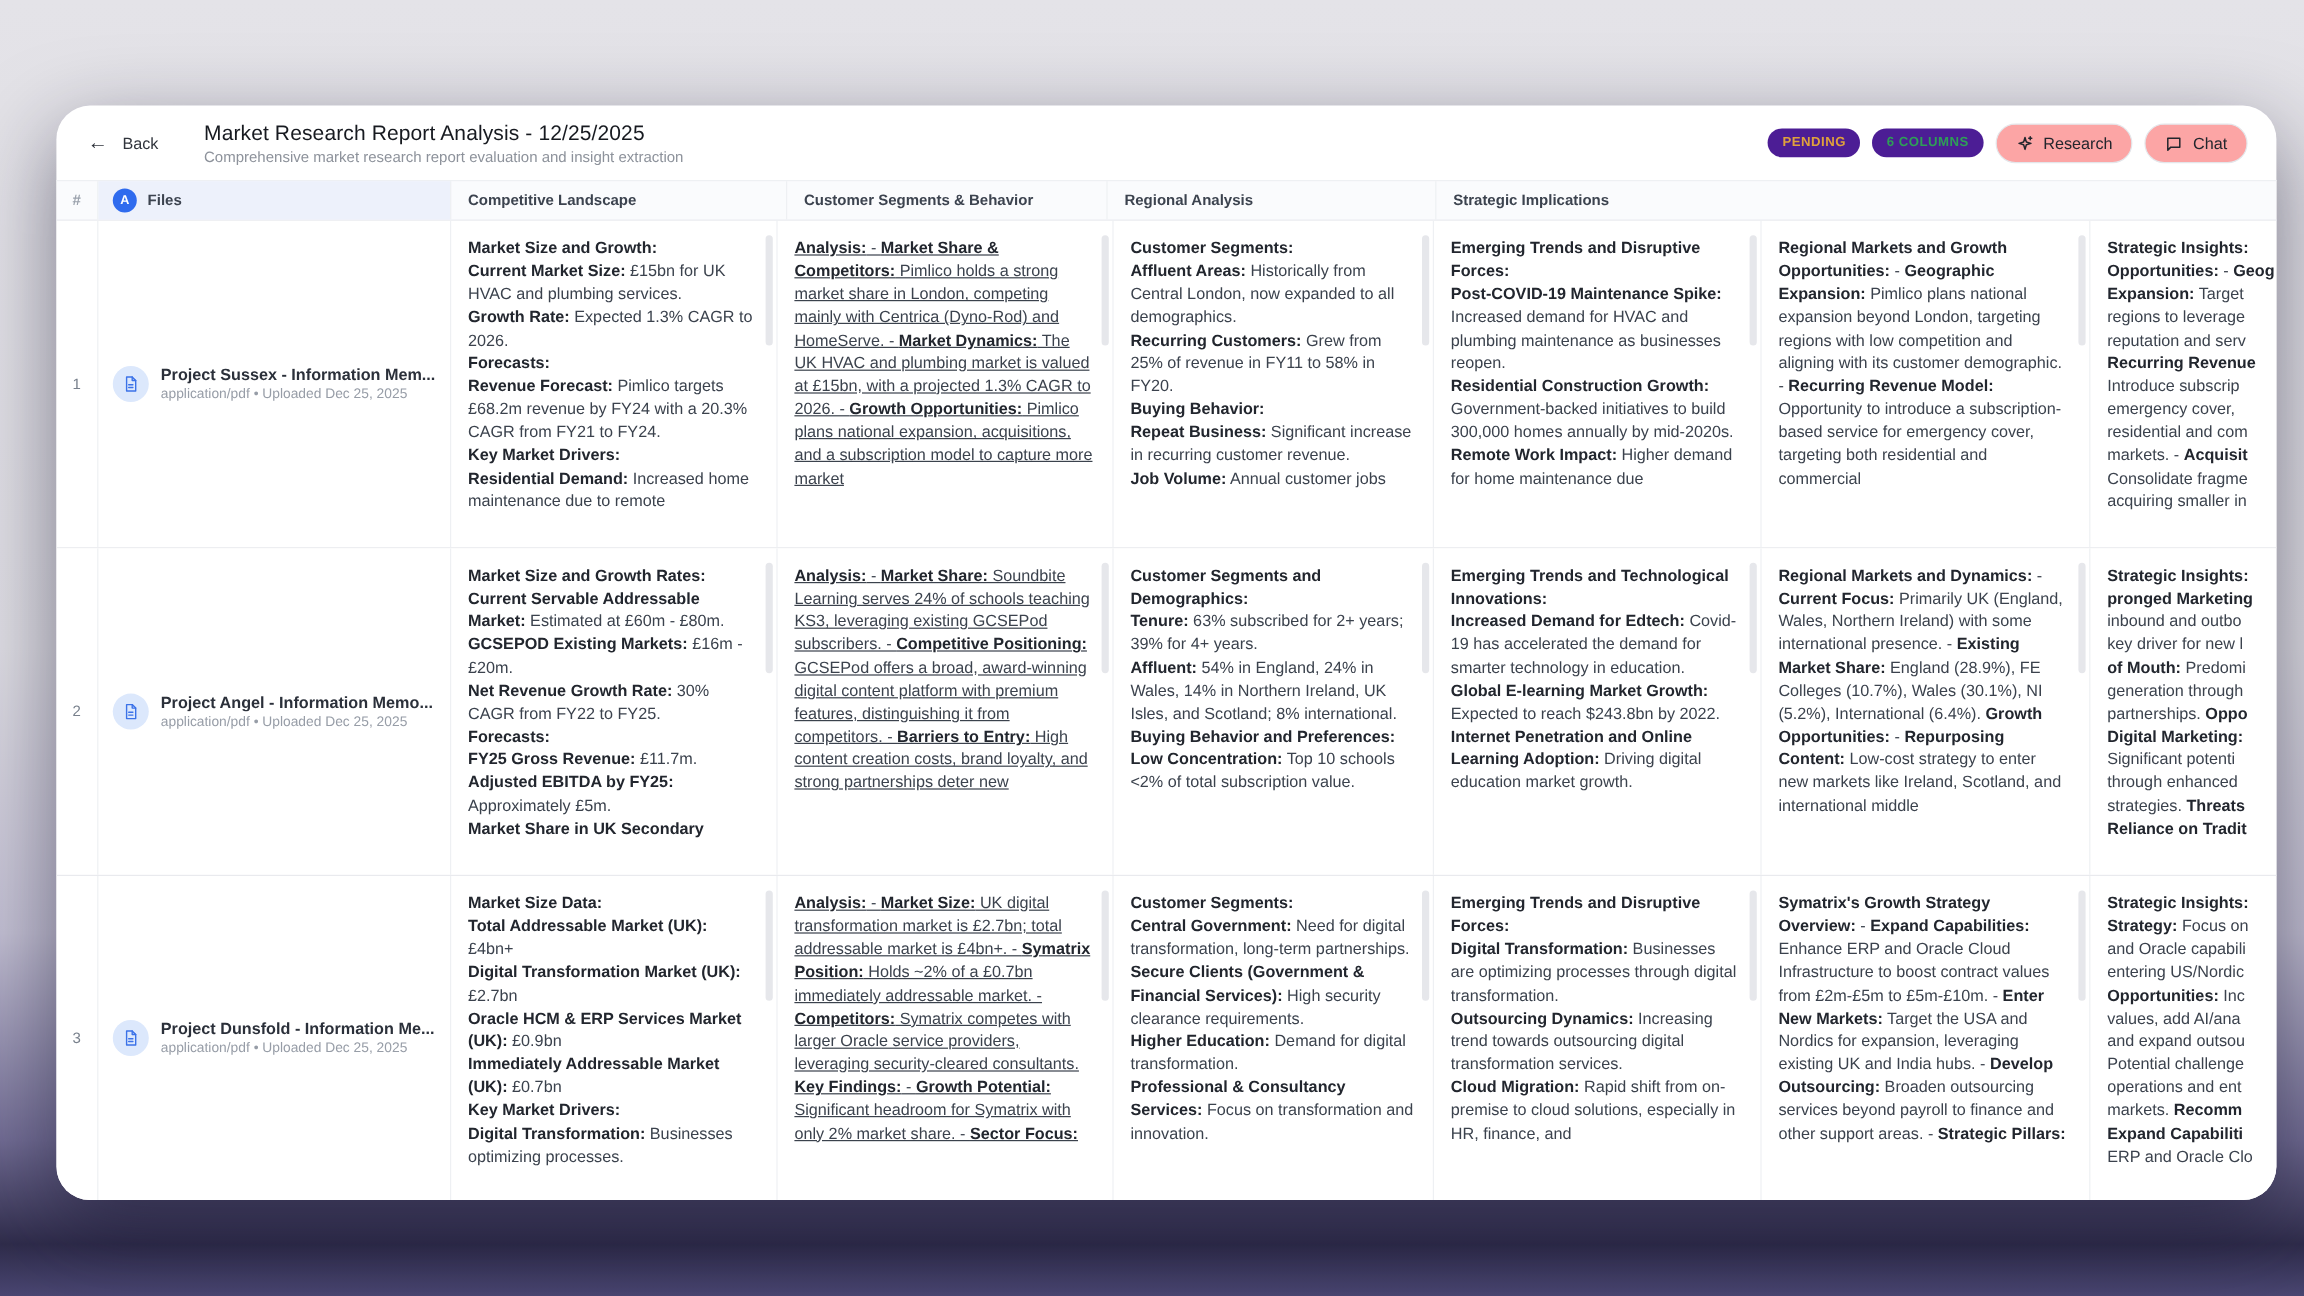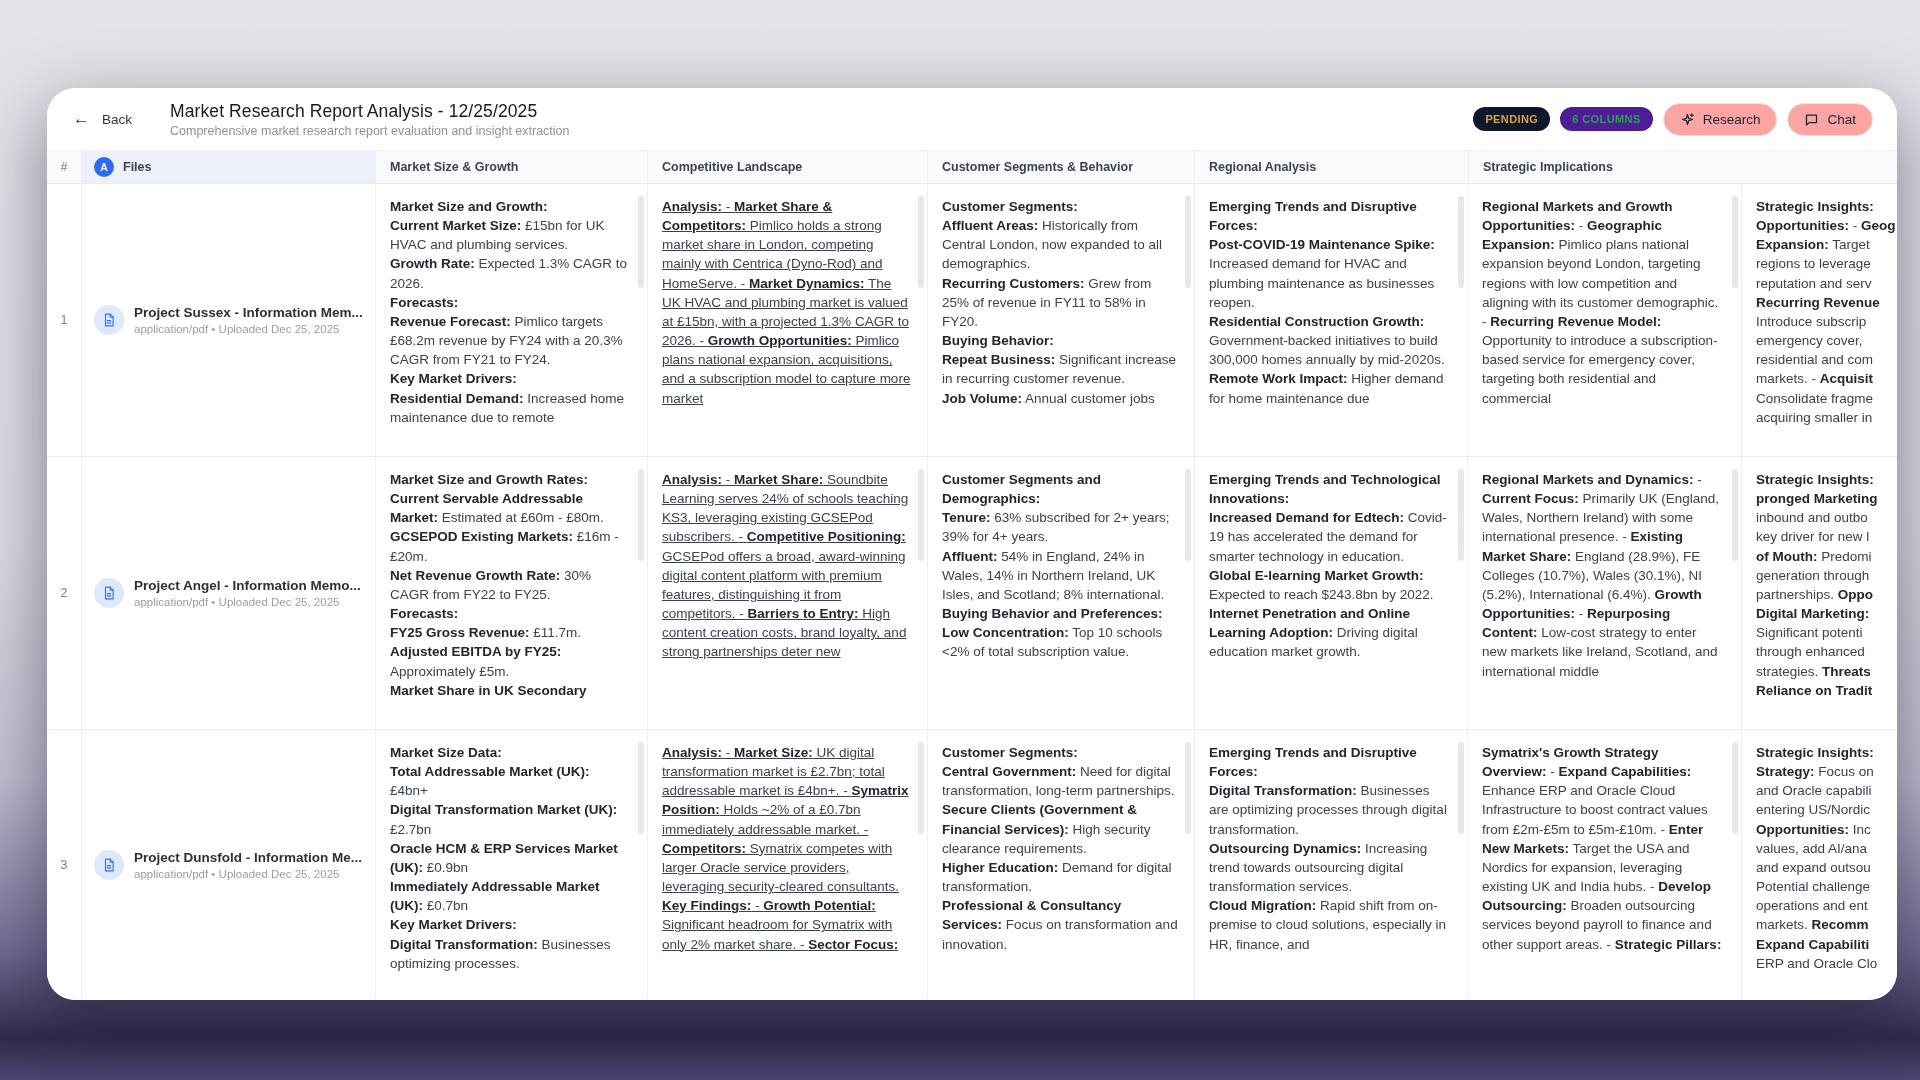--- a/index.html
+++ b/index.html
@@ -16,21 +16,21 @@
   
   .topbar { display:flex; align-items:center; height:62px; padding:0 24px 0 26px; }
   .back { display:flex; align-items:center; gap:12px; cursor:pointer; }
   .back .arrow { font-size:17px; color:#30343c; }
   .back .lbl { font-size:13.5px; color:#30343c; }
   .titleblock { margin-left:38px; }
   .title { font-size:17.5px; font-weight:400; color:#171a20; letter-spacing:.1px; }
   .subtitle { font-size:12.5px; color:#8d929b; margin-top:2px; }
   .topright { margin-left:auto; display:flex; align-items:center; gap:10px; }
   .badge { border-radius:999px; font-size:11px; font-weight:700; letter-spacing:.4px; padding:6px 12px; }
-  .badge.pending { background:#0f172a; color:#dfa23c; }
+  .badge.pending { background:#4c1d95; color:#dfa23c; }
   .badge.columns { background:#4c1d95; color:#2e9e57; }
   .pillbtn {
     display:flex; align-items:center; gap:8px; background:#fca5a5; border:1px solid #e4e6ea;
     border-radius:999px; padding:8px 16px; font-size:13.5px; color:#23262d; cursor:pointer;
   }
   .pillbtn svg { display:block; }
   
   .thead {
     display:flex; height:34px; align-items:stretch; background:#fafbfd;
     border-top:1px solid #eef0f3; border-bottom:1px solid #e7e9ee;
@@ -98,21 +98,20 @@
       </button>
     </div>
   </div>
 
   <div class="thead">
     <div class="hc num">#</div>
     <div class="hc files">
       <span class="col-a">A</span>
       <span>Files</span>
     </div>
-    <div class="hc c0">Market Size &amp; Growth</div>
     <div class="hc c1">Competitive Landscape</div>
     <div class="hc c2">Customer Segments &amp; Behavior</div>
     <div class="hc c4">Regional Analysis</div>
     <div class="hc c5">Strategic Implications</div>
   </div>
 
   <div class="tbody">
 
     <div class="row">
       <div class="cell numcell">1</div>

